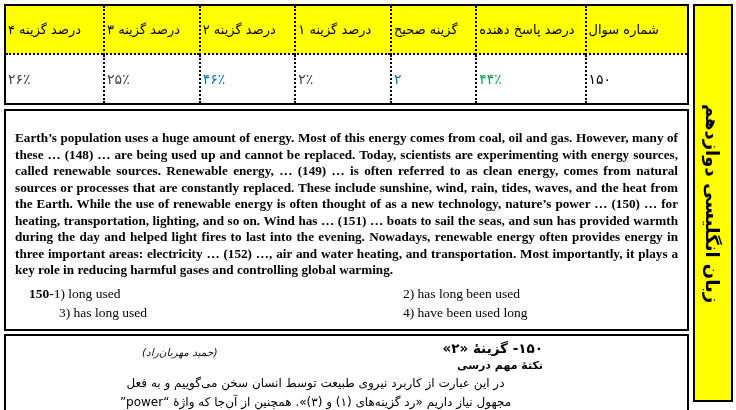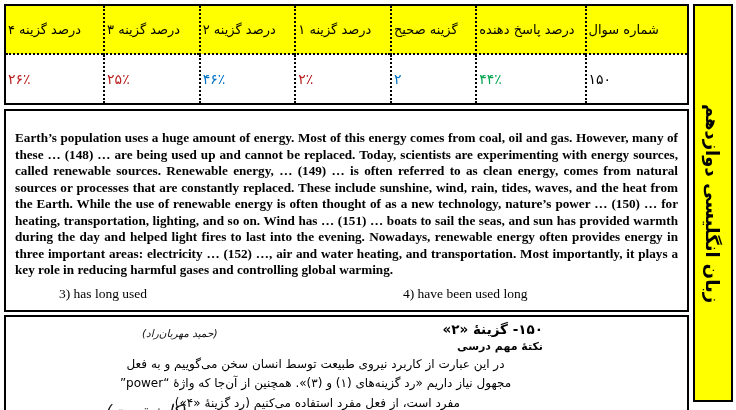--- a/index.html
+++ b/index.html
@@ -30,21 +30,21 @@
   }
   table.stats th, table.stats td {
     border: 2px dotted #000; text-align: left; vertical-align: middle;
     font-weight: normal; padding: 16px 2px; font-size: 13px;
   }
   table.stats th { background: #ffff00; }
   table.stats td { background: #ffffff; font-size: 14px; }
   .v-black { color: #000000; }
   .v-green { color: #00a54f; }
   .v-blue  { color: #0072c6; }
-  .v-red   { color: #b91c1c; }
+  .v-red   { color: #404040; }
 
   
   .passage-box {
     margin-top: 4px; border: 2px solid #000; background: #fff;
     padding: 19px 9px 5px 9px;
   }
   .passage {
     margin: 0; font-family: "Liberation Serif", serif; font-weight: bold;
     font-size: 13.2px; line-height: 16.5px; text-align: justify; direction: ltr;
   }
@@ -122,20 +122,26 @@
           <td class="v-red">۲۵٪</td>
           <td class="v-red">۲۶٪</td>
         </tr>
       </tbody>
     </table>
 
     <div class="passage-box">
       <p class="passage">Earth’s population uses a huge amount of energy. Most of this energy comes from coal, oil and gas. However, many of these … (148) … are being used up and cannot be replaced. Today, scientists are experimenting with energy sources, called renewable sources. Renewable energy, … (149) … is often referred to as clean energy, comes from natural sources or processes that are constantly replaced. These include sunshine, wind, rain, tides, waves, and the heat from the Earth. While the use of renewable energy is often thought of as a new technology, nature’s power … (150) … for heating, transportation, lighting, and so on. Wind has … (151) … boats to sail the seas, and sun has provided warmth during the day and helped light fires to last into the evening. Nowadays, renewable energy often provides energy in three important areas: electricity … (152) …, air and water heating, and transportation. Most importantly, it plays a key role in reducing harmful gases and controlling global warming.</p>
       <div class="options">
         <div class="opt-row">
+          <div>
+            <span class="opt-prefix">150-</span><span>1) long used</span>
+          </div>
+          <div>
+            <span>2) has long been used</span>
+          </div>
         </div>
         <div class="opt-row">
           <div class="opt-indent">
             <span>3) has long used</span>
           </div>
           <div>
             <span>4) have been used long</span>
           </div>
         </div>
       </div>

